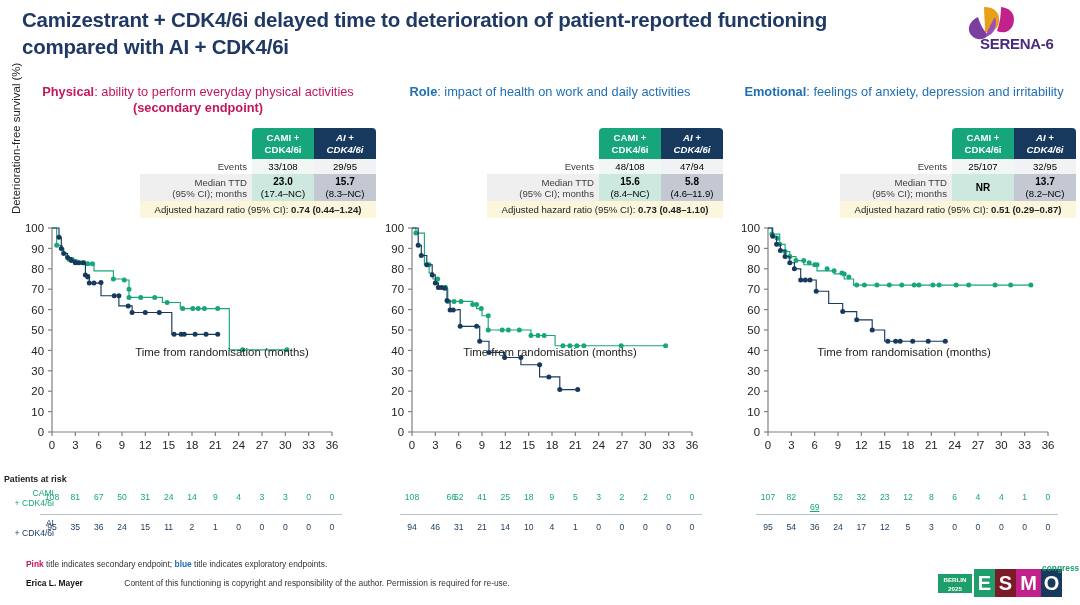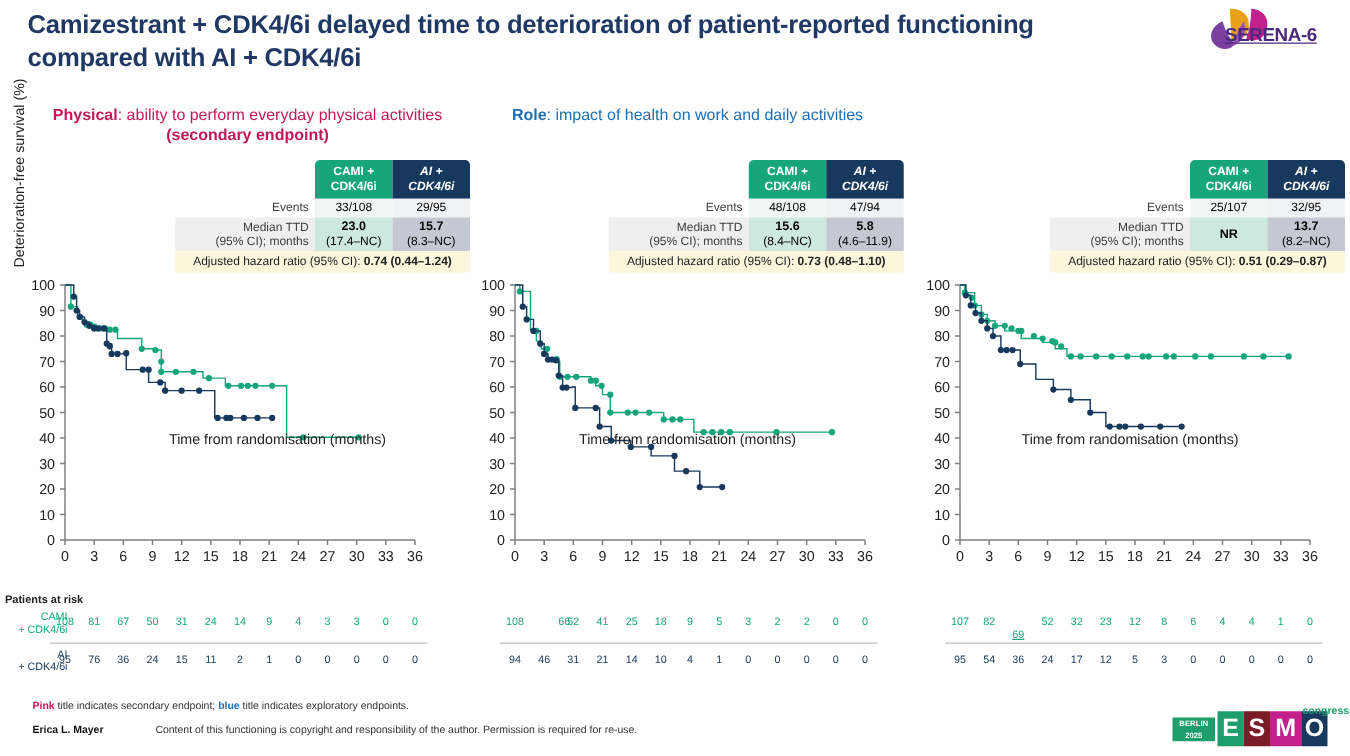--- a/index.html
+++ b/index.html
@@ -16,22 +16,22 @@
   
   .title{
     position:absolute;left:22px;top:6px;width:900px;
     font-size:20.5px;font-weight:bold;color:#1F3864;
     line-height:1.32;letter-spacing:-0.2px;
   }
 
   
   .serena{position:absolute;right:8px;top:4px;width:118px;height:56px;}
   .serena-word{
-    position:absolute;left:26px;top:16px;
-    font-size:15px;font-weight:bold;color:#4B2A7B;letter-spacing:-0.3px;text-decoration:underline;
+    position:absolute;left:26px;top:31px;
+    font-size:15px;font-weight:bold;color:#4B2A7B;letter-spacing:-0.3px;
   }
 
   
   .panel{position:absolute;top:84px;height:470px;}
   #panel0{left:0px;width:372px;margin-left:12px;}
   #panel1{left:372px;width:356px;}
   #panel2{left:728px;width:352px;}
 
   .panel-head{
     text-align:center;font-size:12.8px;line-height:1.28;
@@ -282,21 +282,21 @@
         <div class="num g" style="left: 122.333px; top: 4px;">31</div>
         <div class="num g" style="left: 145.667px; top: 4px;">24</div>
         <div class="num g" style="left: 169px; top: 4px;">14</div>
         <div class="num g" style="left: 192.333px; top: 4px;">9</div>
         <div class="num g" style="left: 215.667px; top: 4px;">4</div>
         <div class="num g" style="left: 239px; top: 4px;">3</div>
         <div class="num g" style="left: 262.333px; top: 4px;">3</div>
         <div class="num g" style="left: 285.667px; top: 4px;">0</div>
         <div class="num g" style="left: 309px; top: 4px;">0</div>
         <div class="num n" style="left: 29px; top: 34px;">95</div>
-        <div class="num n" style="left: 52.3333px; top: 34px;">76</div>
+        <div class="num n" style="left: 52.3333px; top: 34px;">35</div>
         <div class="num n" style="left: 75.6667px; top: 34px;">36</div>
         <div class="num n" style="left: 99px; top: 34px;">24</div>
         <div class="num n" style="left: 122.333px; top: 34px;">15</div>
         <div class="num n" style="left: 145.667px; top: 34px;">11</div>
         <div class="num n" style="left: 169px; top: 34px;">2</div>
         <div class="num n" style="left: 192.333px; top: 34px;">1</div>
         <div class="num n" style="left: 215.667px; top: 34px;">0</div>
         <div class="num n" style="left: 239px; top: 34px;">0</div>
         <div class="num n" style="left: 262.333px; top: 34px;">0</div>
         <div class="num n" style="left: 285.667px; top: 34px;">0</div>
@@ -454,20 +454,21 @@
         <div class="num n" style="left: 169px; top: 34px;">4</div>
         <div class="num n" style="left: 192.333px; top: 34px;">1</div>
         <div class="num n" style="left: 215.667px; top: 34px;">0</div>
         <div class="num n" style="left: 239px; top: 34px;">0</div>
         <div class="num n" style="left: 262.333px; top: 34px;">0</div>
         <div class="num n" style="left: 285.667px; top: 34px;">0</div>
         <div class="num n" style="left: 309px; top: 34px;">0</div>
       </div>
     </div>
   <div class="panel" id="panel2">
+      <div class="panel-head"><span class="lead">Emotional</span><span>: feelings of anxiety, depression and irritability</span><span class="bold"></span></div>
       <table class="stats" id="stats2">
    <tbody>
           <tr>
      <td class="lbl"></td>
      <td class="hd g">CAMI +<br>CDK4/6i</td>
      <td class="hd n">AI +<br>CDK4/6i</td>
    </tr>
    <tr>
      <td class="lbl">Events</td>
      <td class="val g">25/107</td>

